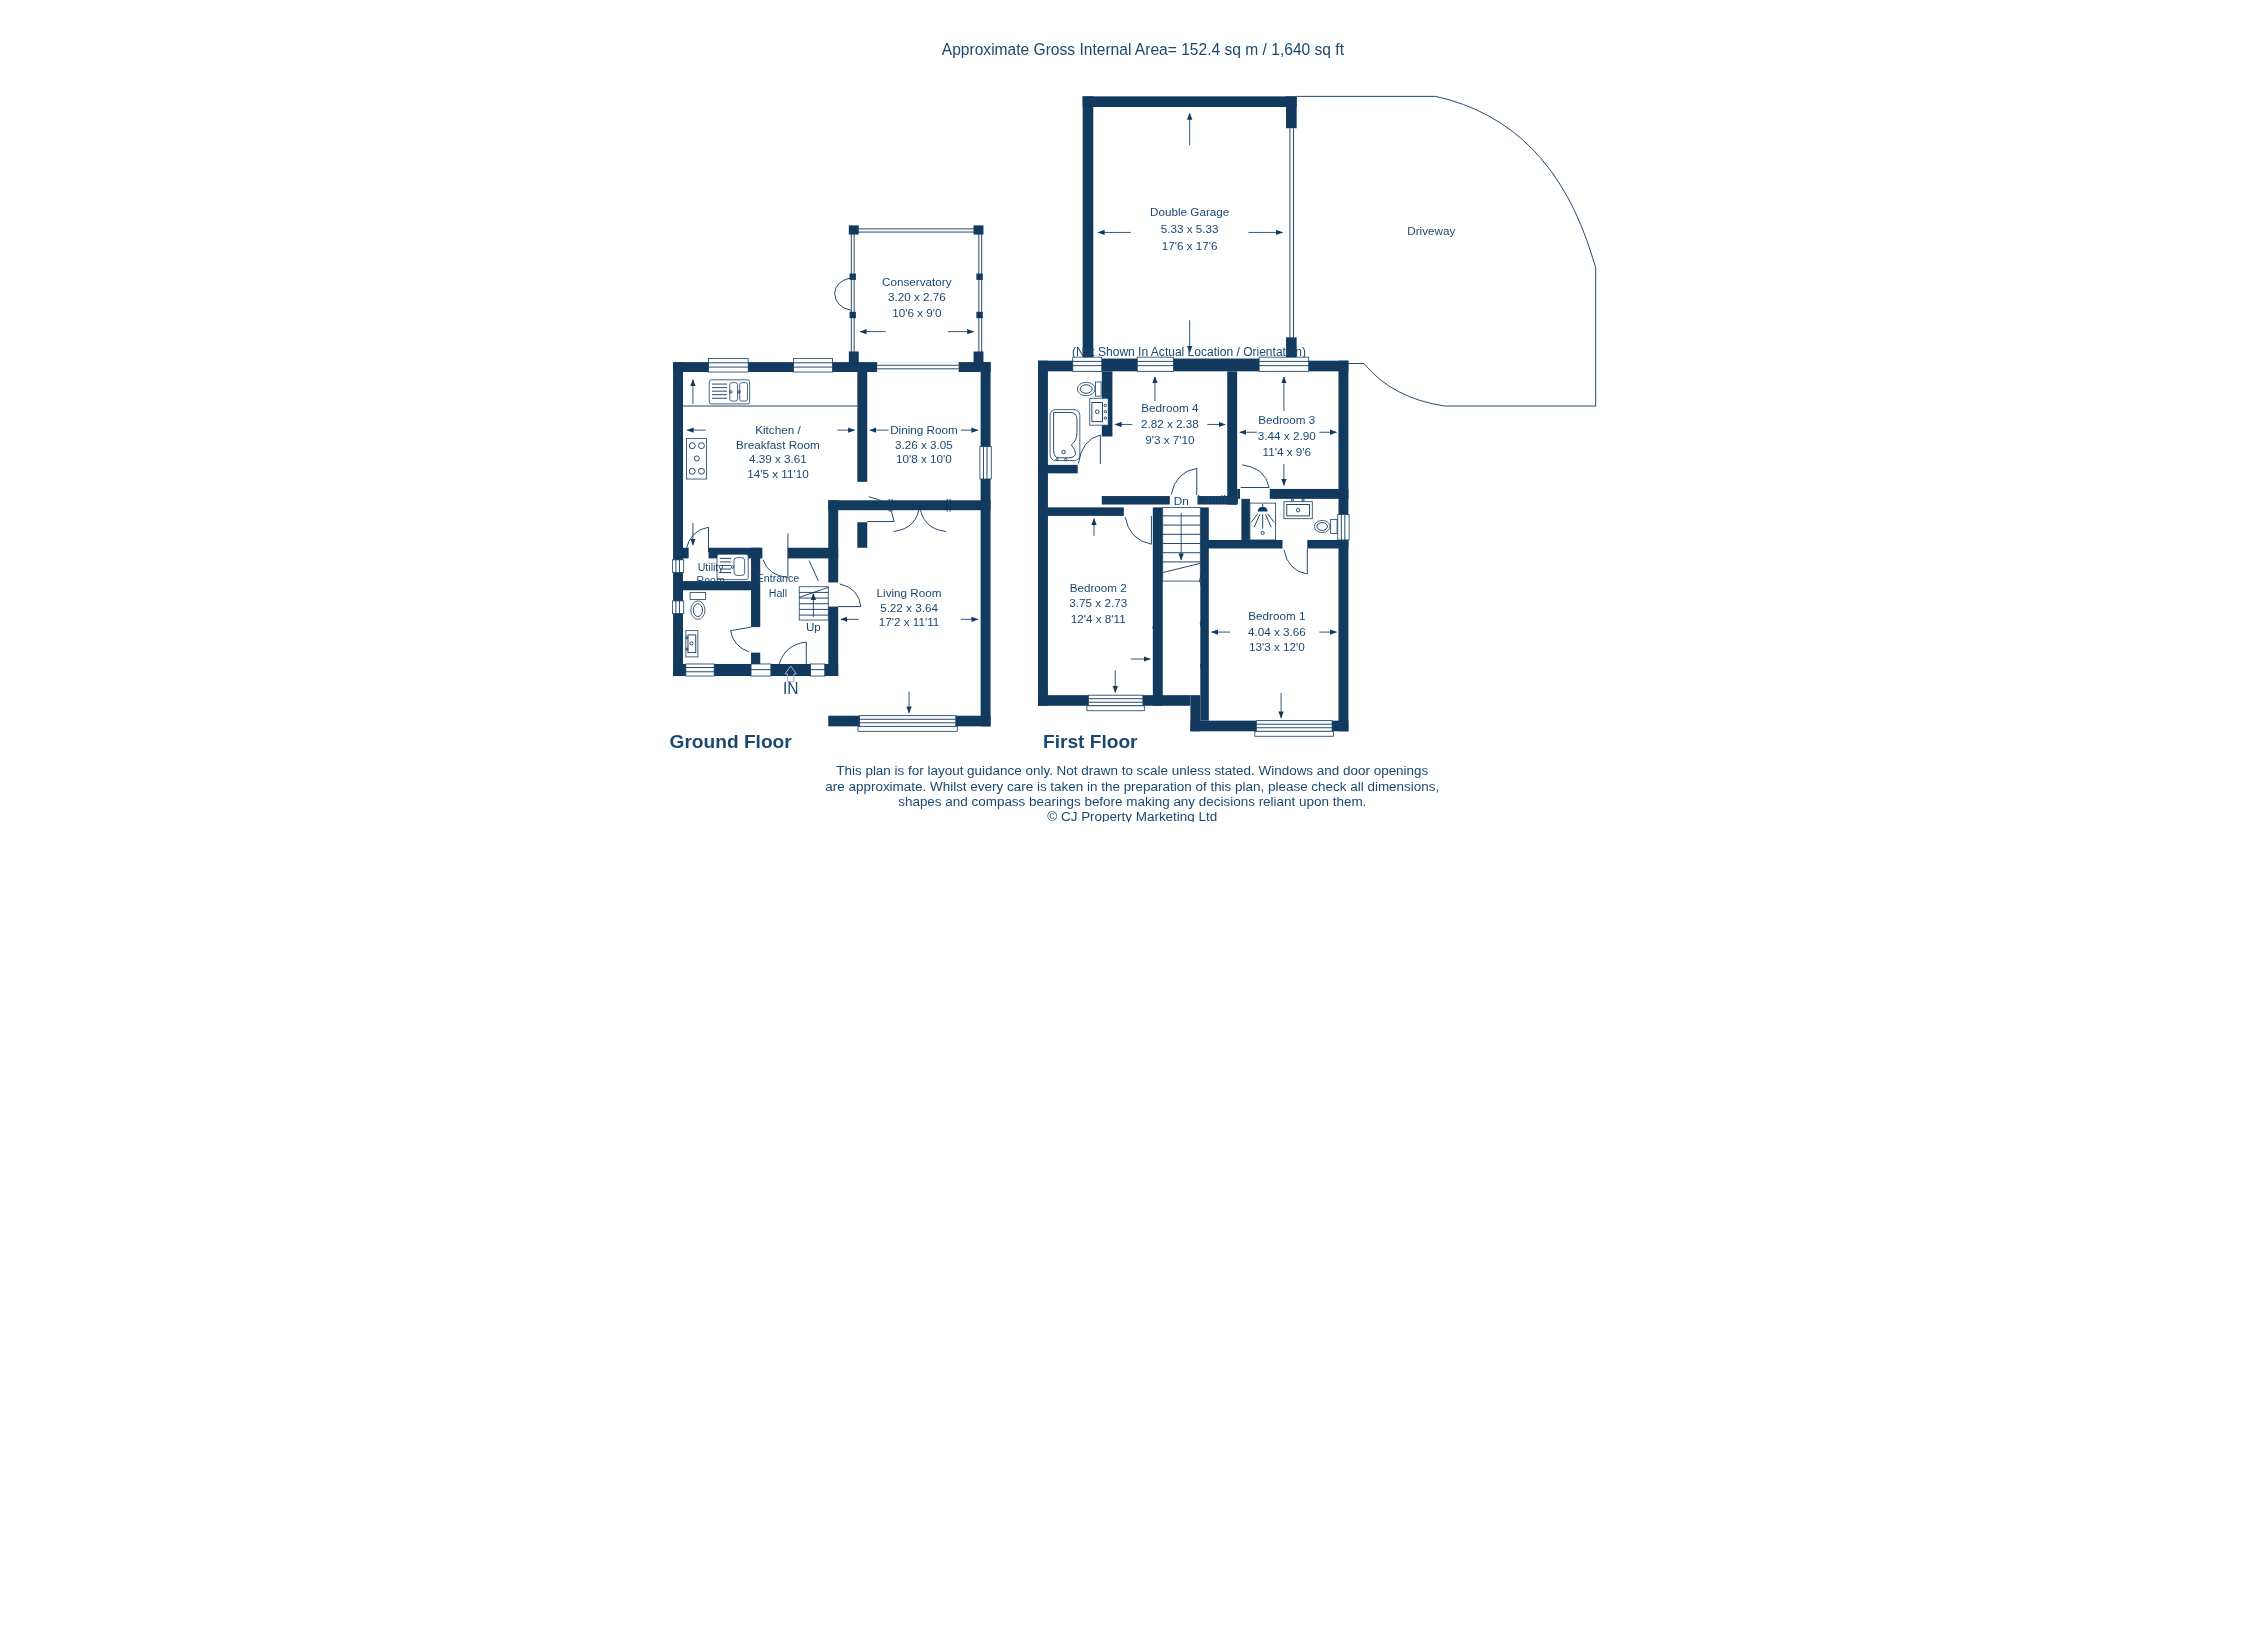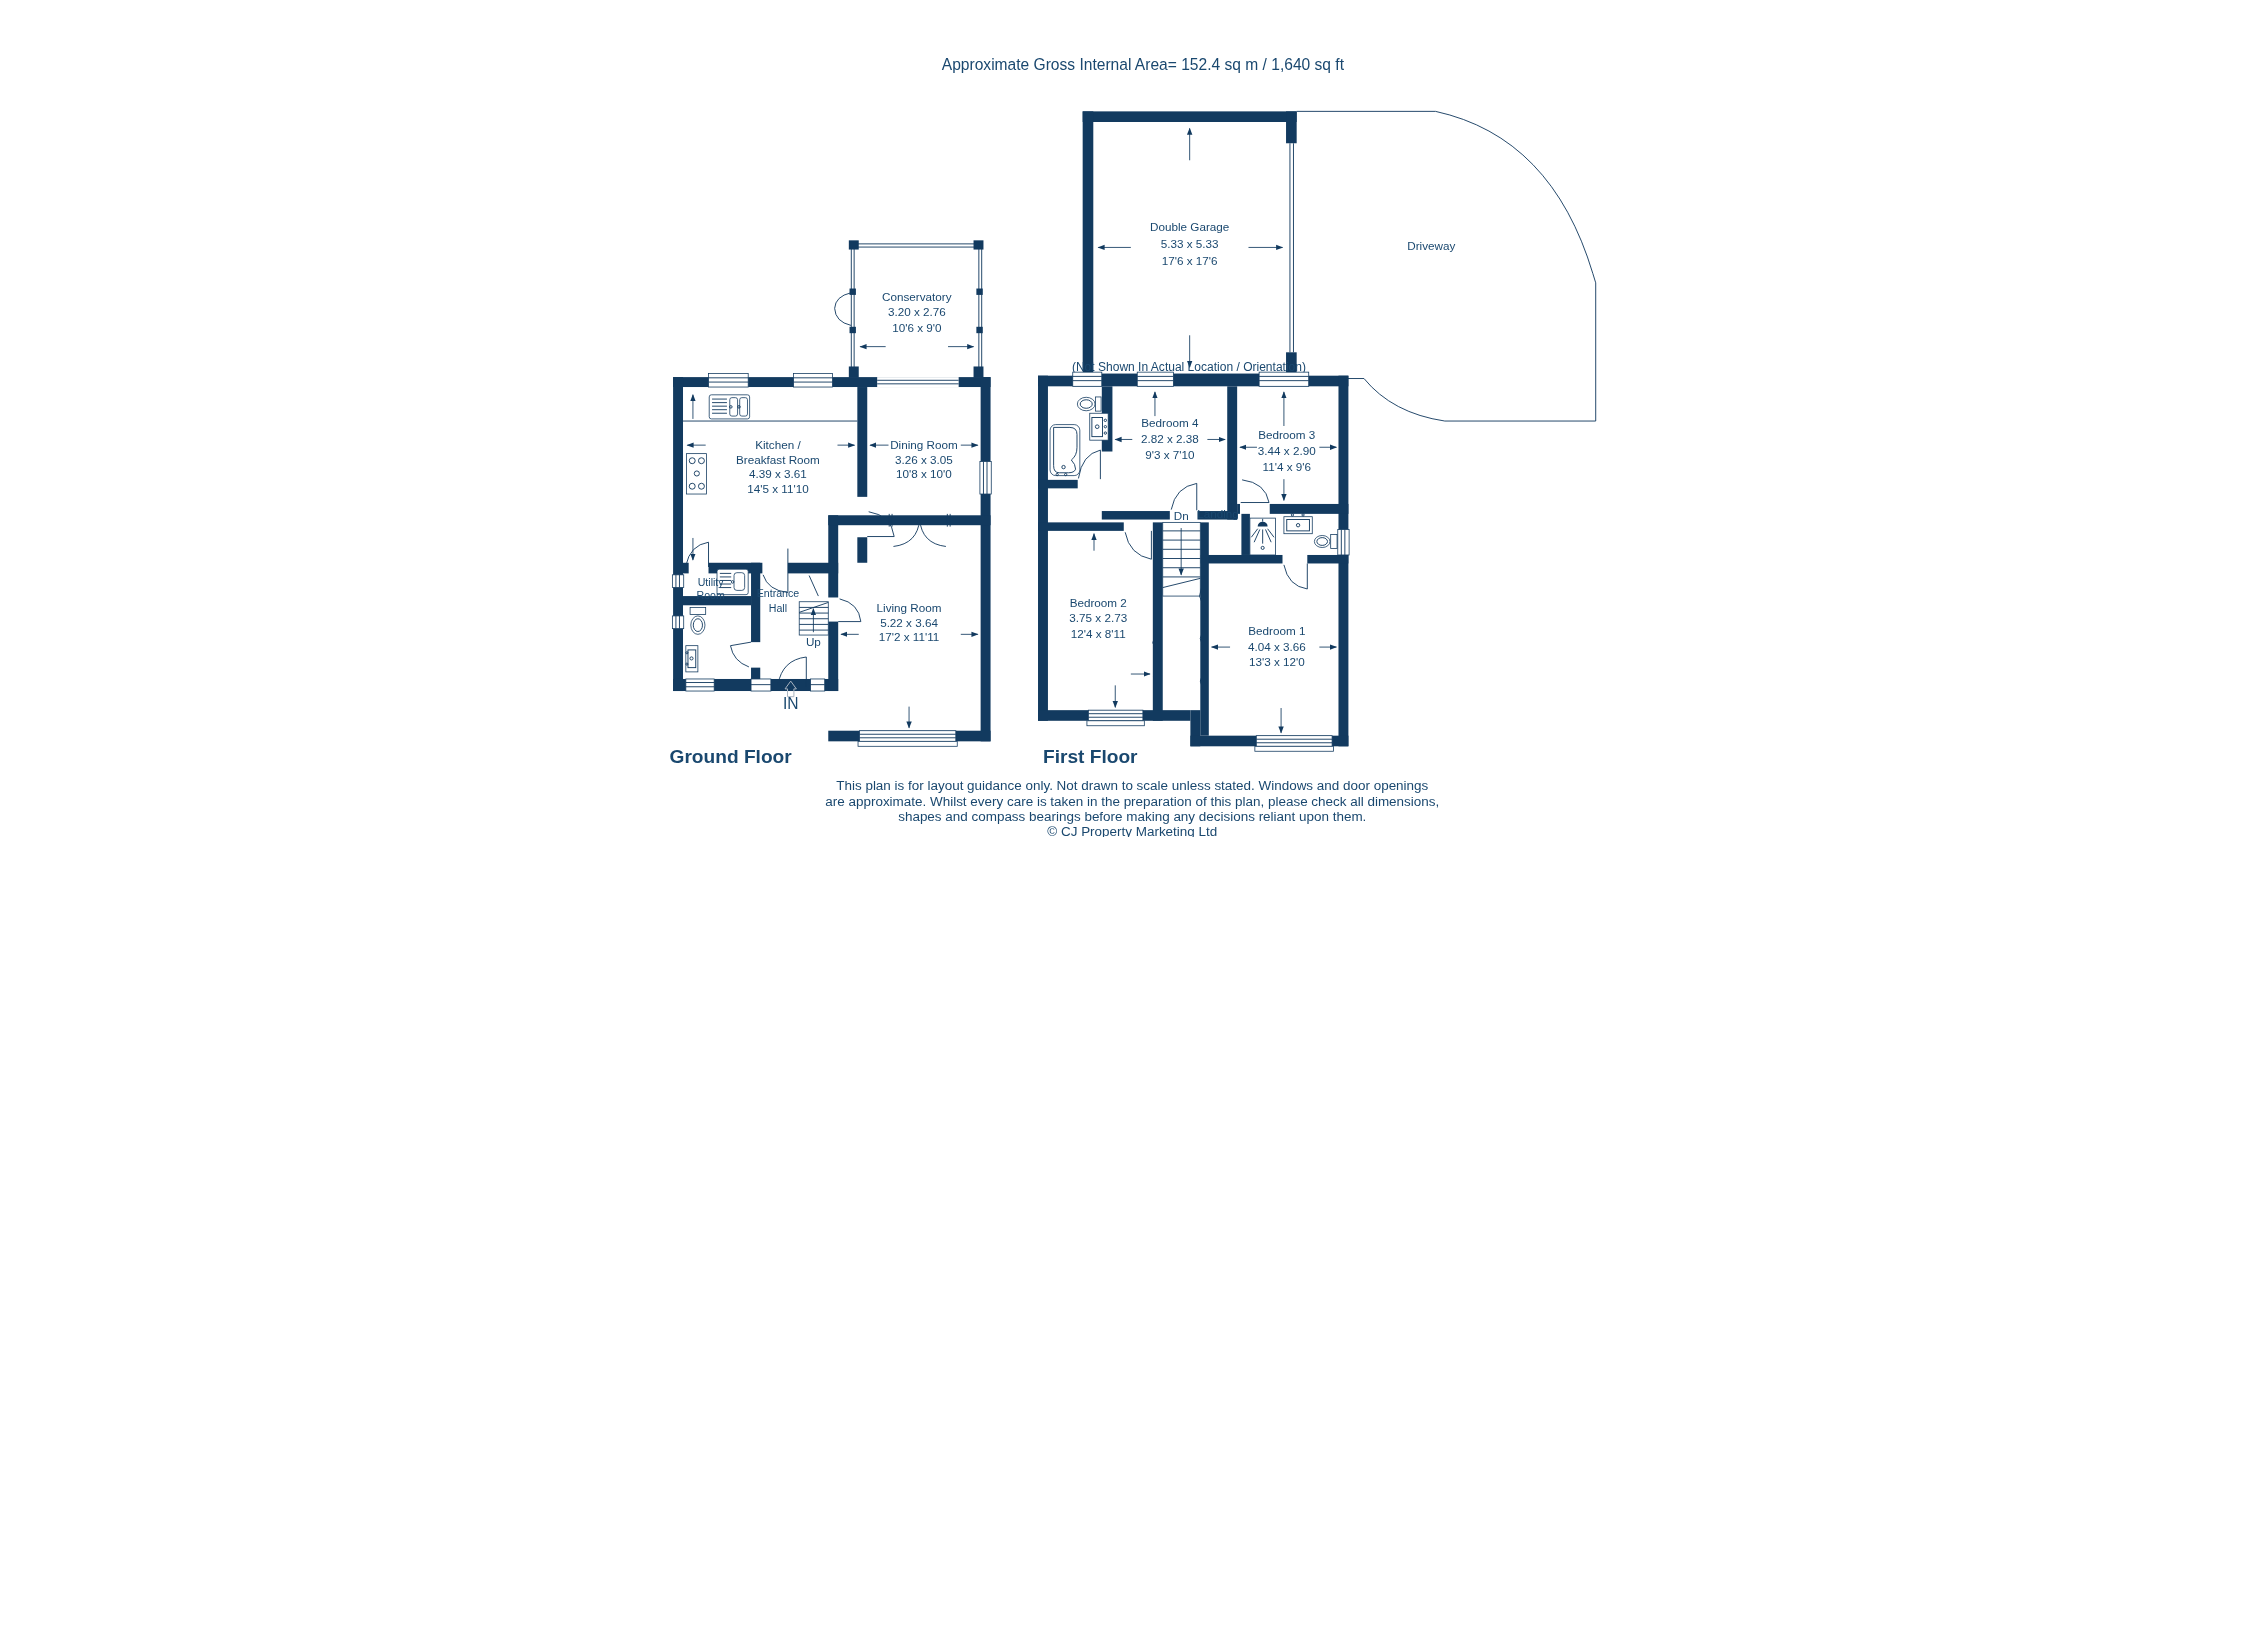--- a/index.html
+++ b/index.html
@@ -1,17 +1,17 @@
 <!DOCTYPE html>
 <html style="font-size:11.3px"><head>
 <meta charset="utf-8">
 <style>
   html,body{margin:0;padding:0;background:#ffffff;}
   body{font-family:"Liberation Sans", sans-serif;}
-  .page{width:1131px;margin:15px auto;background:#fff;}
+  .page{width:1131px;margin:0 auto;background:#fff;}
   svg{display:block;}
   .w{fill:#123a5f;}
   .wh{fill:#ffffff;}
   .tl{stroke:#123a5f;stroke-width:1.3;fill:none;}
   .tl2{stroke:#123a5f;stroke-width:1.1;fill:#ffffff;}
   .dim{stroke:#123a5f;stroke-width:1.2;fill:none;}
   .gray{stroke:#a9b4c0;stroke-width:1.4;fill:none;}
   text{fill:#1a486f;}
   .t-title{font-size:22px;}
   .t-room{font-size:16.5px;}

